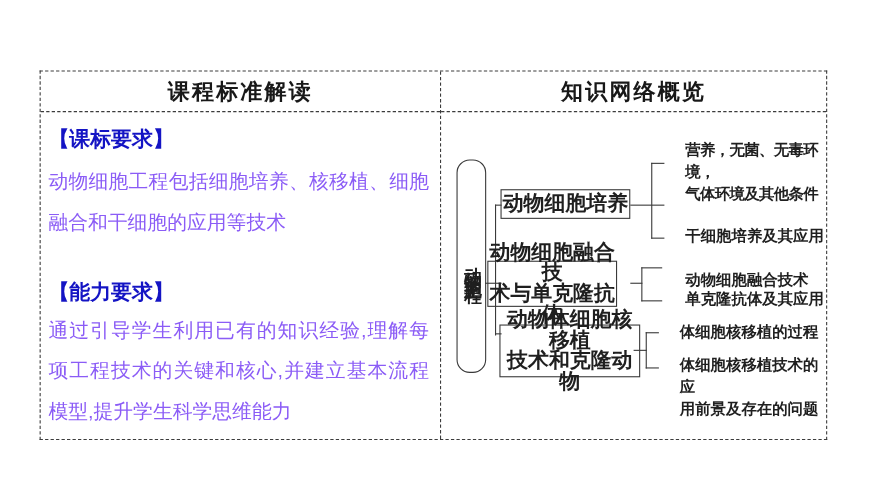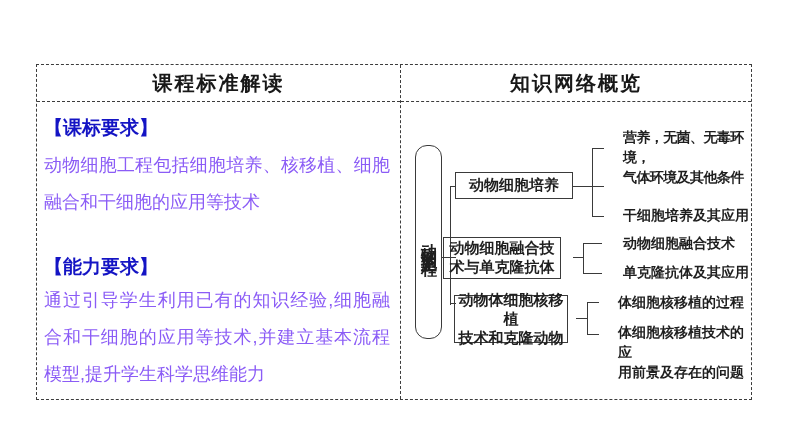--- a/index.html
+++ b/index.html
@@ -21,39 +21,39 @@
   .body-p.p2{margin-top:2px;}
   
   .diagram{position:absolute;left:0;top:37px;right:0;bottom:0;
         font-family:"Liberation Serif",serif;color:#1f1f1f;}
   .dline{position:absolute;background:#3a3a3a;}
   .root{position:absolute;left:14px;top:43px;width:27px;height:194px;box-sizing:border-box;
         border:1px solid #3a3a3a;border-radius:12px;display:flex;align-items:center;
         justify-content:center;writing-mode:vertical-rl;font-size:16px;letter-spacing:4px;
         font-weight:bold;}
   .dbox{position:absolute;box-sizing:border-box;border:1px solid #3a3a3a;display:flex;
-        align-items:center;justify-content:center;text-align:center;font-size:15px;
+        align-items:center;justify-content:center;text-align:center;font-size:19px;
         line-height:19px;white-space:pre-line;font-weight:bold;}
   .leaf{position:absolute;font-size:14px;line-height:20px;white-space:pre-line;
         font-weight:bold;margin-left:20px;}
   .leaf.tight{letter-spacing:-0.6px;}
 </style>
 </head>
 <body>
 
 <div class="page">
   <div class="panel-table">
 
     <div class="col col-left">
       <div class="hdr">课程标准解读</div>
       <div class="left-body">
         <div class="blue-h">【课标要求】</div>
         <p class="body-p">动物细胞工程包括细胞培养、核移植、细胞融合和干细胞的应用等技术</p>
         <div class="blue-h second">【能力要求】</div>
-        <p class="body-p p2">通过引导学生利用已有的知识经验,细胞融合和干细胞的应用等技术,并建立基本流程模型,提升学生科学思维能力</p>
+        <p class="body-p p2">通过引导学生利用已有的知识经验,理解每项工程技术的关键和核心,并建立基本流程模型,提升学生科学思维能力</p>
       </div>
     </div>
 
     <div class="col col-right">
       <div class="hdr">知识网络概览</div>
       <div class="diagram">
 
         <div class="root">动物细胞工程</div>
 
         <div class="dline" style="left:40px;top:155px;width:15px;height:1px;"></div>
@@ -72,27 +72,27 @@
         <div class="dline" style="left:182px;top:171px;width:19px;height:1px;"></div>
 
         <div class="dline" style="left:175px;top:216px;width:12px;height:1px;"></div>
         <div class="dline" style="left:186px;top:200px;width:1px;height:33px;"></div>
         <div class="dline" style="left:186px;top:200px;width:12px;height:1px;"></div>
         <div class="dline" style="left:186px;top:232px;width:12px;height:1px;"></div>
 
         <div class="dbox" style="left:54px;top:70px;width:118px;height:27px;">动物细胞培养</div>
         <div class="dbox" style="left:42px;top:135px;width:118px;height:42px;">动物细胞融合技
 术与单克隆抗体</div>
-        <div class="dbox" style="left:53px;top:193px;width:114px;height:48px;">动物体细胞核移植
+        <div class="dbox" style="left:53px;top:193px;width:128px;height:48px;">动物体细胞核移植
 技术和克隆动物</div>
 
         <div class="leaf tight" style="left:202px;top:26px;">营养，无菌、无毒环境，
 气体环境及其他条件</div>
         <div class="leaf" style="left:202px;top:104px;">干细胞培养及其应用</div>
-        <div class="leaf" style="left:202px;top:132px;text-align:center;">动物细胞融合技术</div>
+        <div class="leaf" style="left:202px;top:144px;text-align:center;">动物细胞融合技术</div>
         <div class="leaf" style="left:202px;top:161px;">单克隆抗体及其应用</div>
         <div class="leaf" style="left:197px;top:191px;">体细胞核移植的过程</div>
         <div class="leaf" style="left:197px;top:221px;">体细胞核移植技术的应
 用前景及存在的问题</div>
 
       </div>
     </div>
 
   </div>
 </div>

